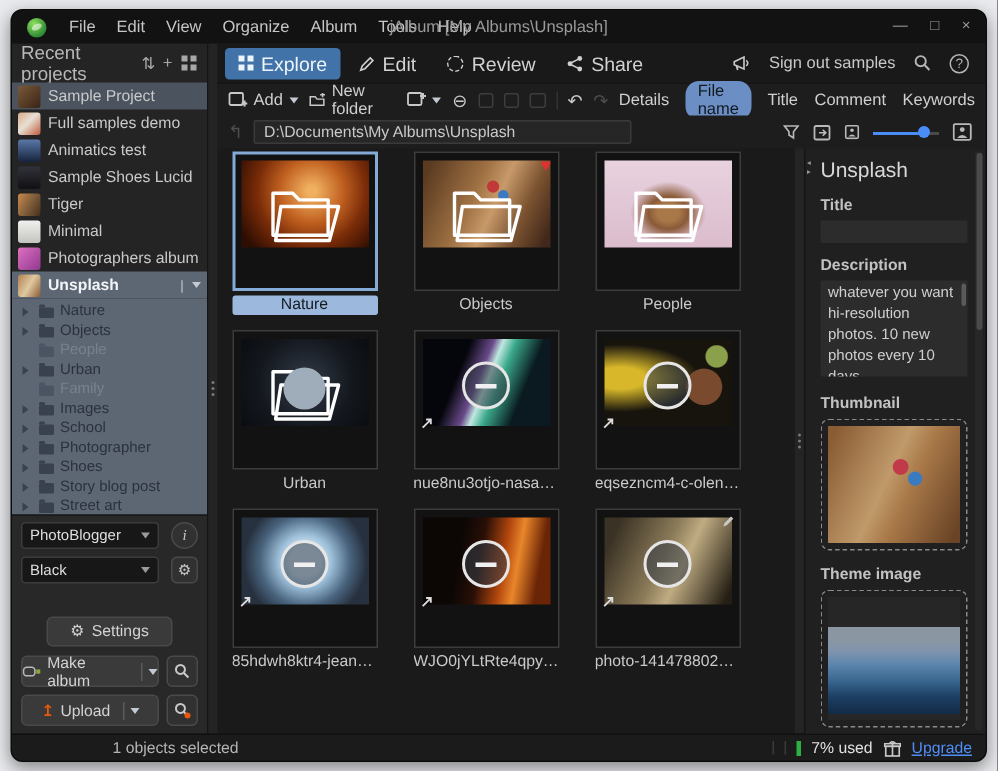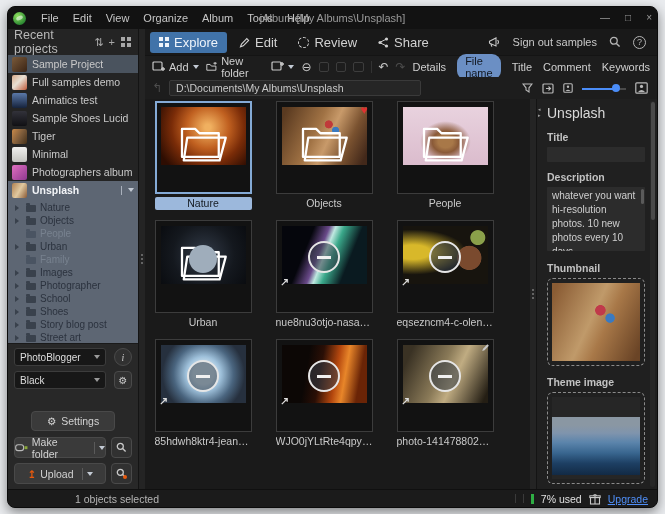--- a/index.html
+++ b/index.html
@@ -2,21 +2,21 @@
 <html><head>
 <meta charset="utf-8">
 <style>
   *{margin:0;padding:0;box-sizing:border-box}
   html,body{width:665px;height:514px;overflow:hidden}
   body{background:#e9ebee;font-family:"Liberation Sans","DejaVu Sans",sans-serif;-webkit-font-smoothing:antialiased}
   .window{width:651px;height:502px;margin:6px auto 0;background:#1e1e1e;border:1px solid #0b0b0b;border-radius:8px;
           box-shadow:0 4px 12px rgba(0,0,0,.45);overflow:hidden;display:flex;flex-direction:column}
 
   
-  .titlebar{height:22px;background:#121212;display:flex;align-items:center;padding:0 5px;position:relative;flex:none}
+  .titlebar{height:22px;background:#121212;display:flex;align-items:center;padding:0 10px;position:relative;flex:none}
   .logo{width:13px;height:13px;border-radius:50%;background:radial-gradient(circle at 35% 30%,#8fe05e,#2e8b34 70%);margin-right:8px;flex:none;position:relative}
   .logo::after{content:"";position:absolute;left:3px;top:4px;width:7px;height:4px;border-radius:50%;background:rgba(255,255,255,.55);transform:rotate(-25deg)}
   .menu-item{font-size:11px;color:#c6c6c6;padding:2px 7px;cursor:default}
   .win-title{position:absolute;left:50%;transform:translateX(-50%);font-size:11px;color:#9a9a9a;white-space:nowrap}
   .win-controls{margin-left:auto;display:flex;gap:15px;color:#9a9a9a;font-size:10px;align-items:center}
   .win-controls span{line-height:10px}
 
   .body-row{flex:1;display:flex;min-height:0}
 
   
@@ -272,28 +272,28 @@
               <i></i>
             </span>
           <span class="tree-folder"></span>
           <span>Images</span>
         </div>
         <div class="tree-row">
           <span class="tree-arrow">
               <i></i>
             </span>
           <span class="tree-folder"></span>
+          <span>School</span>
+        </div>
+        <div class="tree-row">
+          <span class="tree-arrow">
+              <i></i>
+            </span>
+          <span class="tree-folder"></span>
           <span>Photographer</span>
-        </div>
-        <div class="tree-row">
-          <span class="tree-arrow">
-              <i></i>
-            </span>
-          <span class="tree-folder"></span>
-          <span>School</span>
         </div>
         <div class="tree-row">
           <span class="tree-arrow">
               <i></i>
             </span>
           <span class="tree-folder"></span>
           <span>Shoes</span>
         </div>
         <div class="tree-row">
           <span class="tree-arrow">
@@ -331,21 +331,21 @@
         <div class="wide-btn">
           <span>⚙</span>
           <span>Settings</span>
         </div>
         <div class="split-row">
           <div class="split-btn">
             <svg width="13" height="9" viewBox="0 0 13 9">
               <rect x="0.7" y="1.7" width="8" height="6" rx="2.4" stroke="#b9b9b9" fill="none" stroke-width="1.1"></rect>
               <rect x="9.6" y="3.2" width="3" height="3" fill="#8aa83a"></rect>
             </svg>
-            <span>Make folder</span>
+            <span>Make album</span>
             <span class="split-div"></span>
             <i class="car"></i>
           </div>
           <span class="mag-btn">
             <svg width="11" height="11" viewBox="0 0 11 11">
               <circle cx="4.3" cy="4.3" r="3" stroke="#c9c9c9" fill="none" stroke-width="1.3"></circle>
               <line x1="6.6" y1="6.6" x2="9.6" y2="9.6" stroke="#c9c9c9" stroke-width="1.4"></line>
             </svg>
           </span>
         </div>

